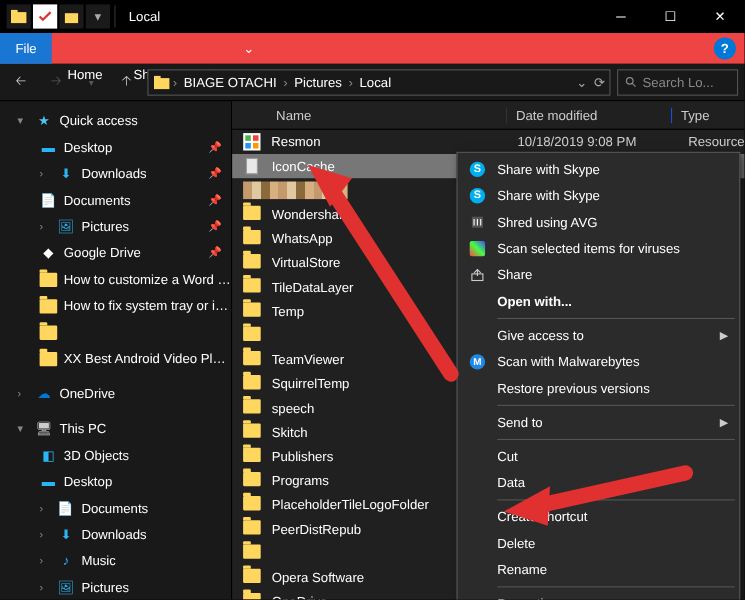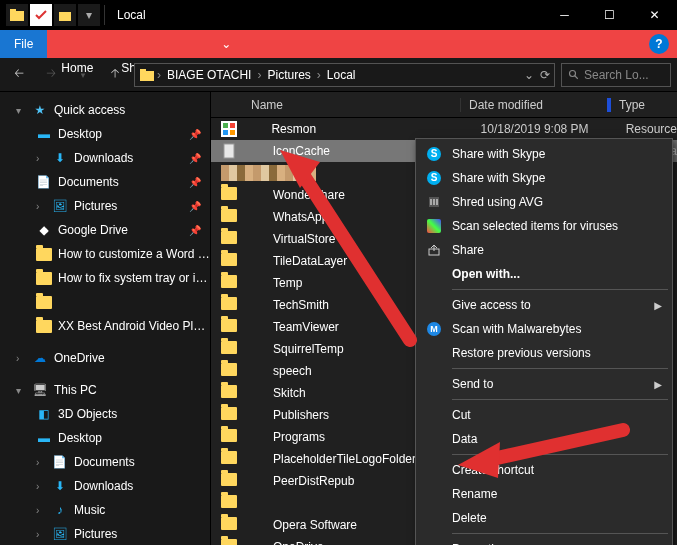--- a/index.html
+++ b/index.html
@@ -34,27 +34,27 @@
 .sb-item { height: 24px; display: flex; align-items: center; padding-left: 16px; gap: 6px; color: #fff; }
 .sb-item.l2 { padding-left: 36px; }
 .sb-item .exp { width: 10px; color: #888; font-size:10px; }
 .sb-item .ico { width: 16px; height: 16px; display:flex; align-items:center; justify-content:center; }
 .sb-item .pin { margin-left: auto; margin-right: 8px; color: #777; font-size:10px; }
 .sb-item .txt { white-space: nowrap; overflow: hidden; text-overflow: ellipsis; }
 
 .content { flex: 1; background: #202020; position: relative; overflow:hidden;}
 .cols { height: 26px; background: #202020; border-bottom: 1px solid #000; display: flex; align-items: center; color: #ccc; }
 .col-name { width: 250px; padding-left: 40px; border-right: 1px solid #333; }
-.col-date { width: 150px; padding-left: 8px; border-right: 4px solid #1d4ed8;}
+.col-date { width: 150px; padding-left: 8px; border-right: 1px solid #1d4ed8;}
 .col-type { flex:1; padding-left: 8px; }
 .rows { }
 .row { height: 22px; display: flex; align-items: center; padding-left: 10px; gap: 8px; }
 .row.sel { background: #777; }
 .row .fico { width: 18px; height: 16px; }
-.row .fname { width: 220px; color: #fff; white-space:nowrap; overflow:hidden;margin-left:26px; }
+.row .fname { width: 220px; color: #fff; white-space:nowrap; overflow:hidden; }
 .row .fdate { width: 150px; color: #ccc; }
 .row .ftype { flex:1; color:#ccc; }
 .folder-ico { width:16px; height:13px; background:#ffd75e; border-radius:1px; position:relative; }
 .folder-ico::before { content:''; position:absolute; top:-3px; left:0; width:7px; height:3px; background:#ffd75e; border-radius:1px 1px 0 0;}
 
 .pixelated { width: 95px; height: 16px; background: repeating-linear-gradient(90deg, #c49a6c 0 8px, #e0c8a0 8px 16px, #8a6a3a 16px 24px, #d8b080 24px 32px); filter: blur(0.4px); }
 
 .ctxmenu { position: absolute; left: 415px; top: 138px; width: 258px; background: #2b2b2b; border: 1px solid #555; box-shadow: 3px 3px 8px rgba(0,0,0,0.6); padding: 3px 2px; }
 .ctx-item { height: 24px; display: flex; align-items: center; padding-left: 34px; color: #fff; position: relative; }
 .ctx-item .cico { position: absolute; left: 8px; width: 16px; height: 16px; display:flex; align-items:center; justify-content:center; }
@@ -298,21 +298,20 @@
         <div class="row">
           <div class="fico">
             <div class="folder-ico"></div>
           </div>
           <div class="fname">Temp</div>
         </div>
         <div class="row">
           <div class="fico">
             <div class="folder-ico"></div>
           </div>
-          <div class="fname">TechSmith</div>
         </div>
         <div class="row">
           <div class="fico">
             <div class="folder-ico"></div>
           </div>
           <div class="fname">TeamViewer</div>
         </div>
         <div class="row">
           <div class="fico">
             <div class="folder-ico"></div>
@@ -442,24 +441,24 @@
       <span>Cut</span>
     </div>
     <div class="ctx-item">
       <span>Data</span>
     </div>
     <div class="ctx-sep"></div>
     <div class="ctx-item">
       <span>Create shortcut</span>
     </div>
     <div class="ctx-item">
+      <span>Delete</span>
+    </div>
+    <div class="ctx-item">
       <span>Rename</span>
-    </div>
-    <div class="ctx-item">
-      <span>Delete</span>
     </div>
     <div class="ctx-sep"></div>
     <div class="ctx-item">
       <span>Properties</span>
     </div>
   </div>
 
 <svg class="red-arrow" style="left:270px; top:130px;" width="160" height="230">
   <line class="shaft" x1="140" y1="210" x2="30" y2="40"></line>
   <polygon class="head" points="10,20 50,32 30,58"></polygon>

